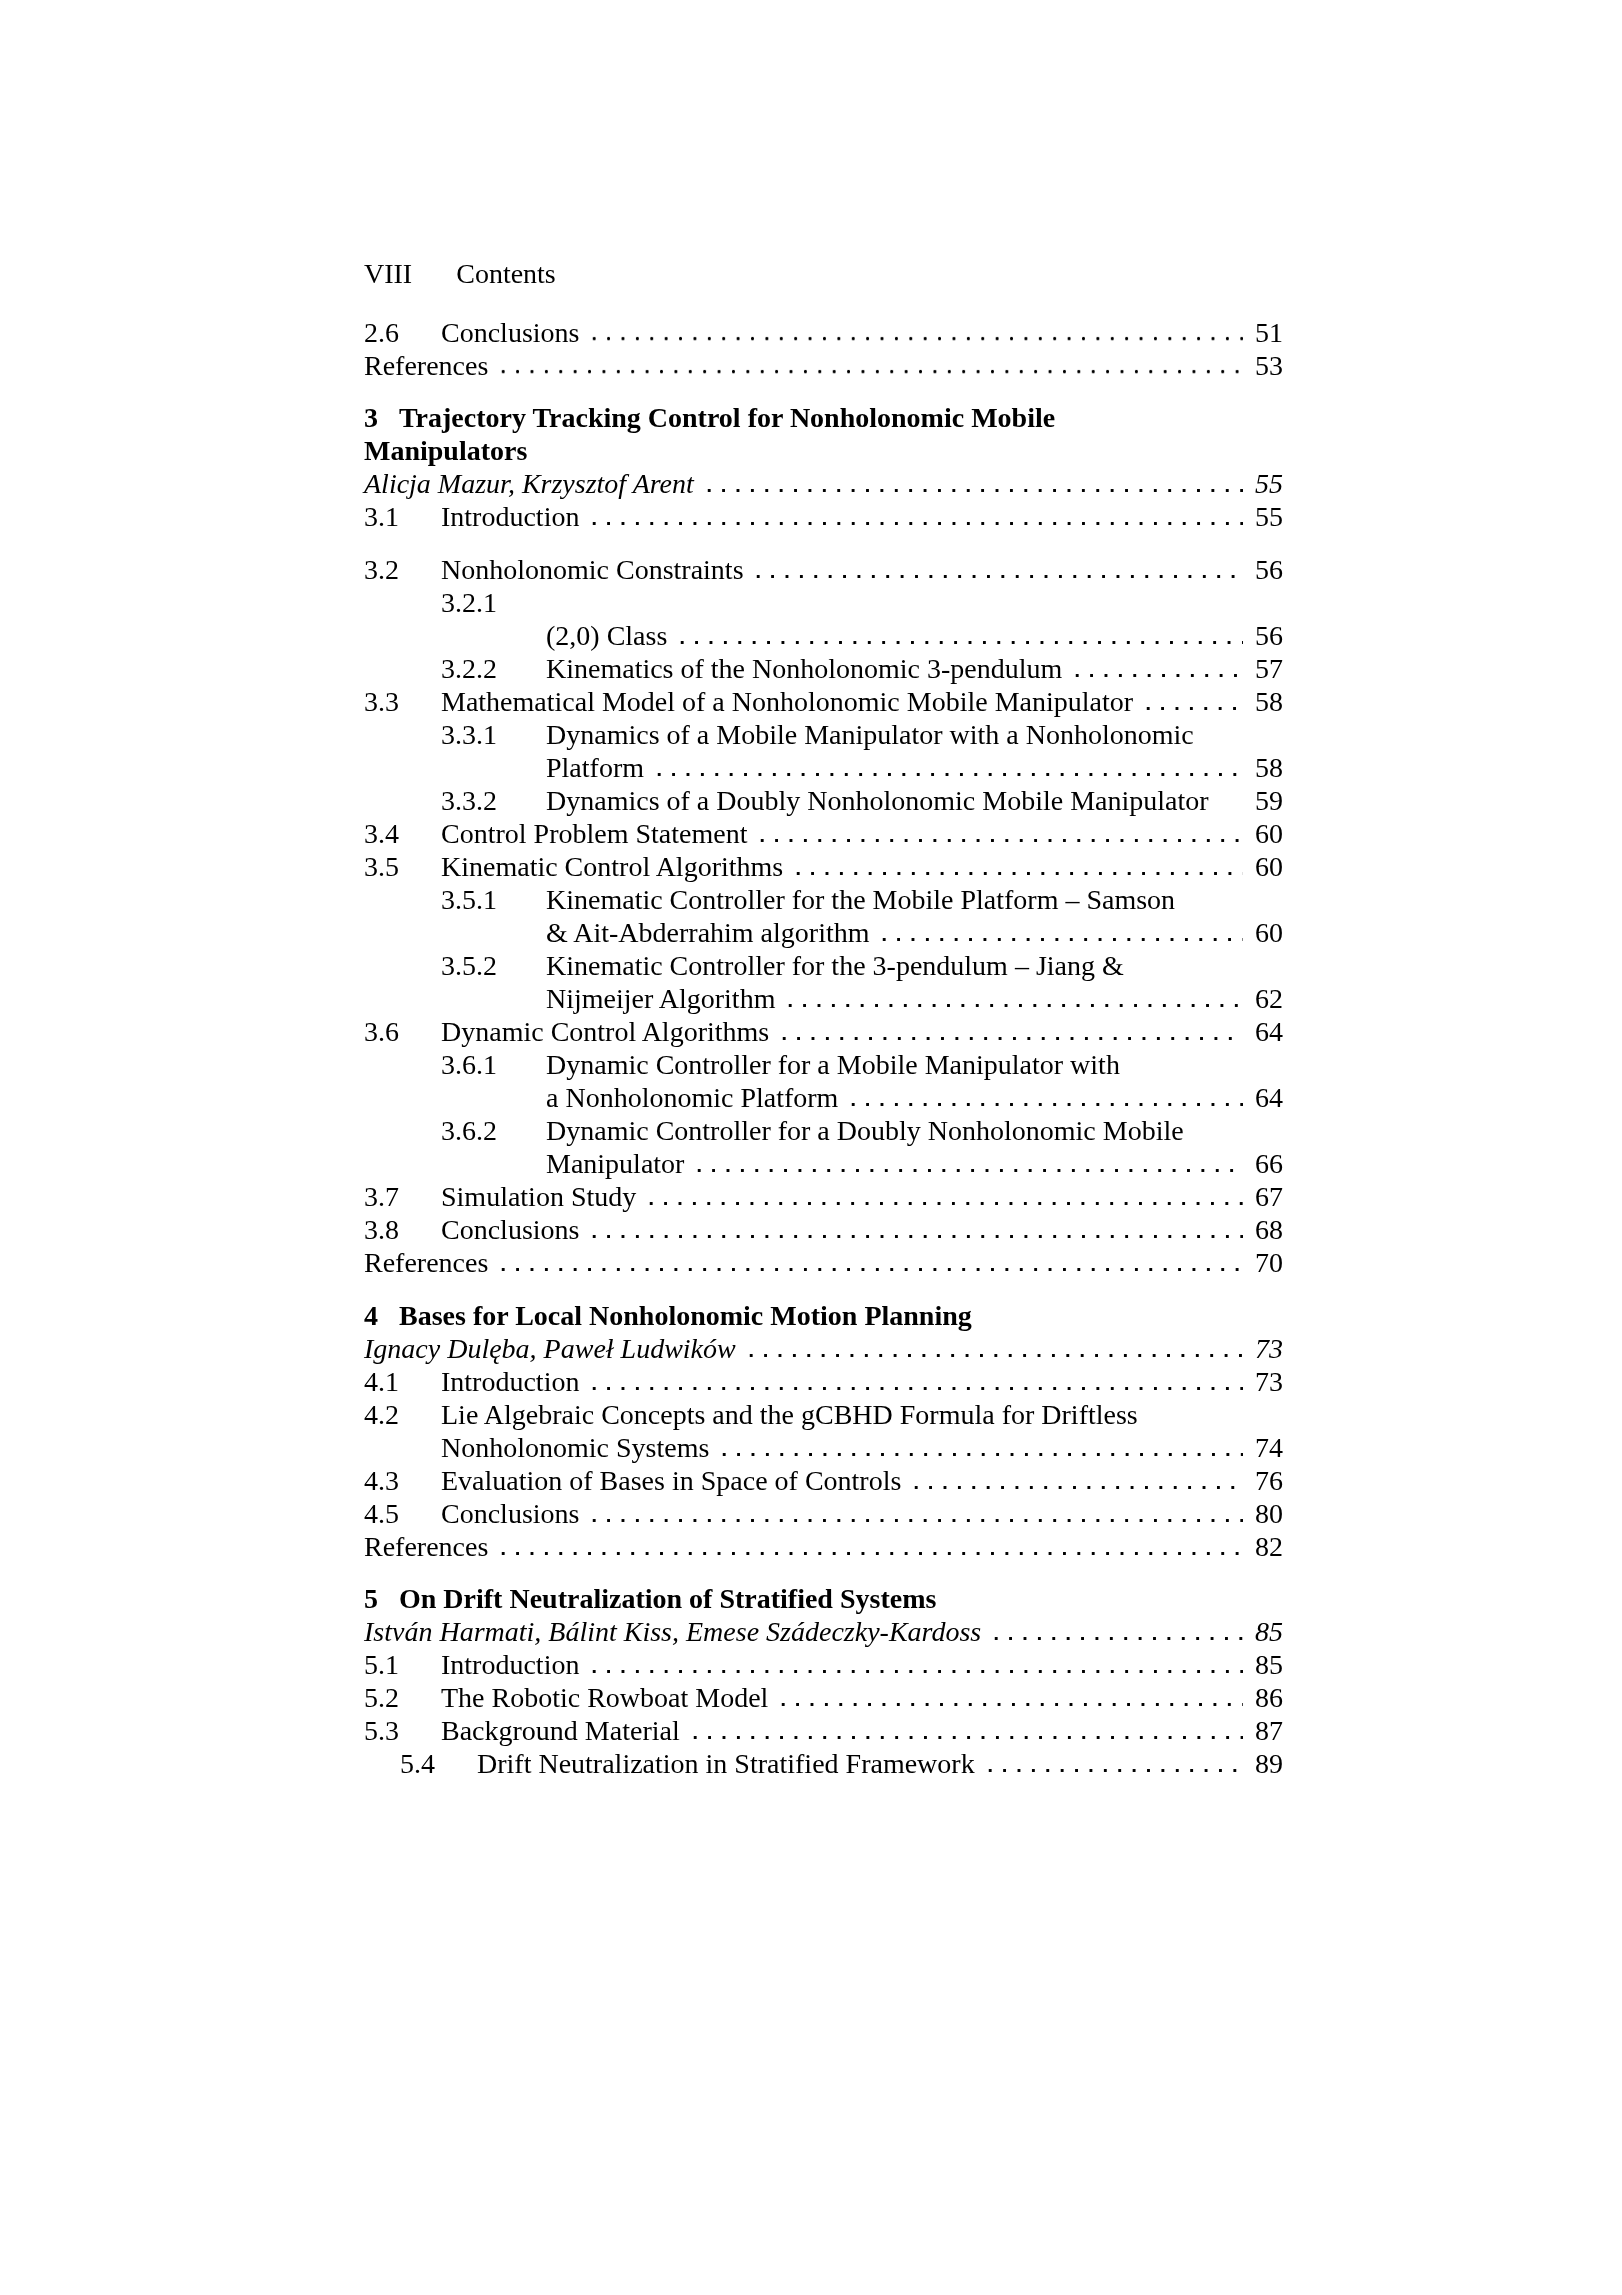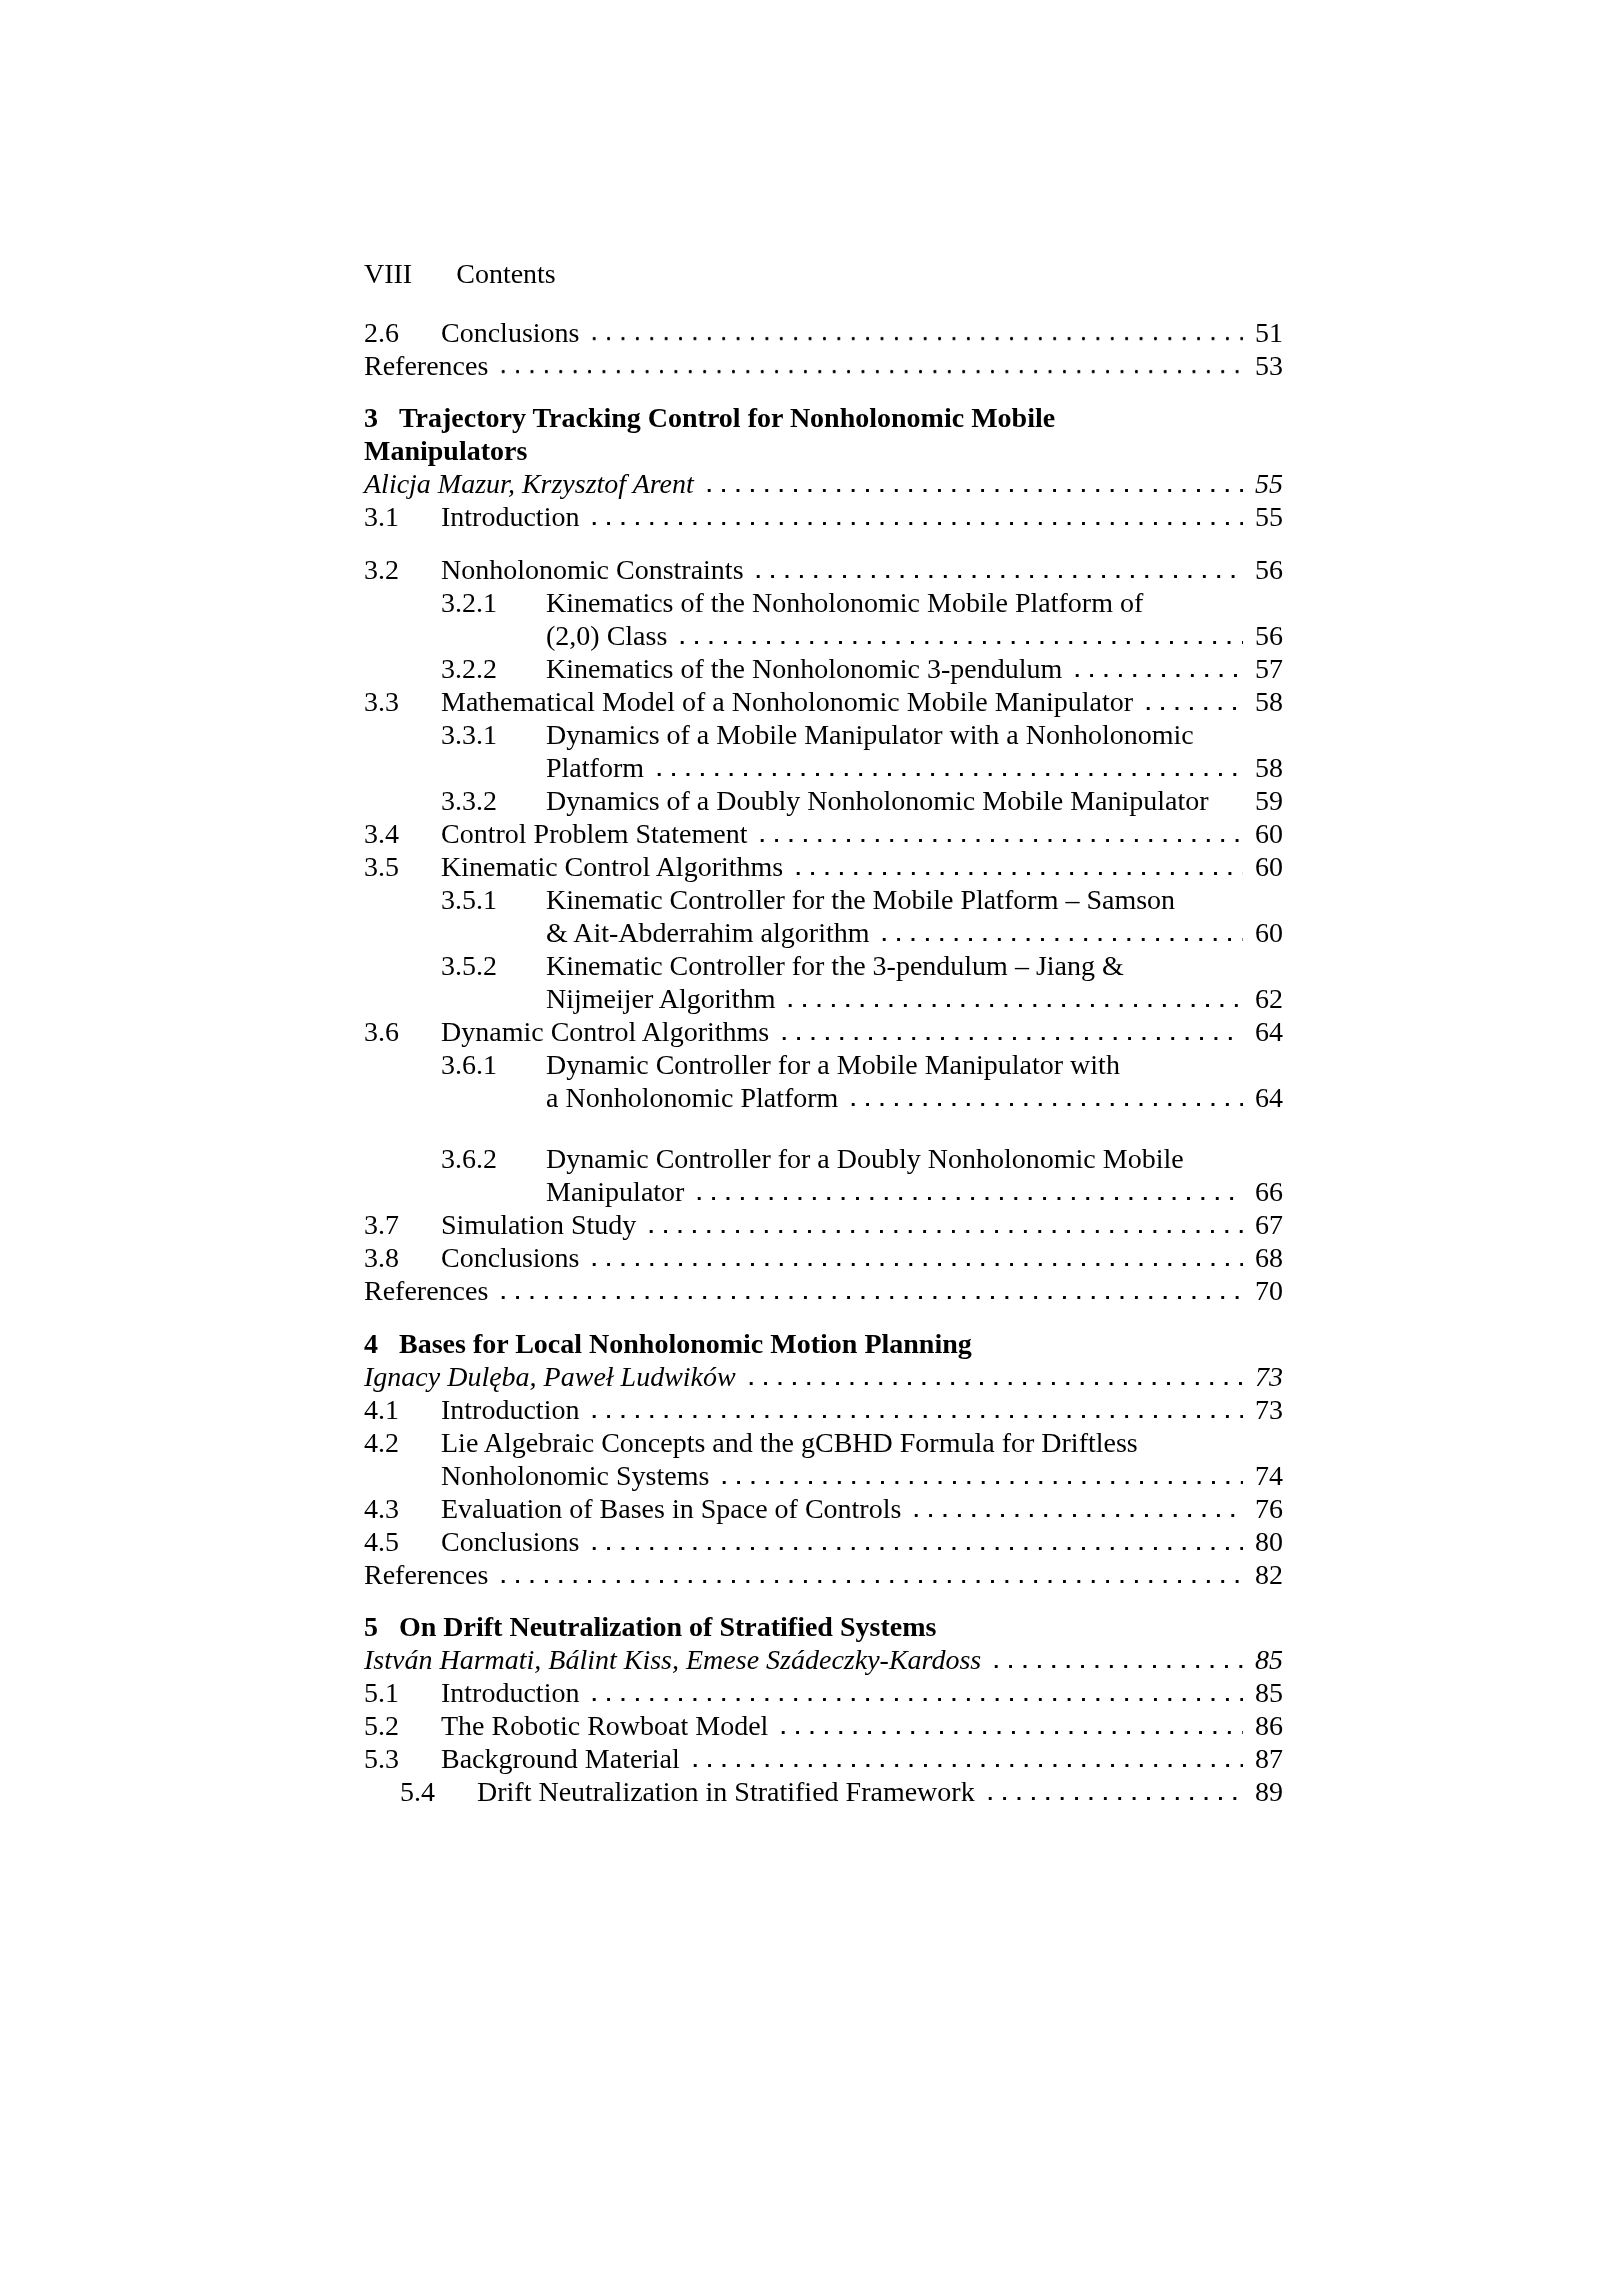--- a/index.html
+++ b/index.html
@@ -60,37 +60,37 @@
     <span class="htitle">Contents</span>
   </div>
   <div id="toc-lines">
       <div class="line"><span class="num" style="width: 77px;">2.6</span><span class="title">Conclusions</span><span class="leader dots"></span><span class="page">51</span></div>
       <div class="line"><span class="title">References</span><span class="leader dots"></span><span class="page">53</span></div>
       <div class="line bold gap"><span class="num" style="width: 35px;">3</span><span class="title">Trajectory Tracking Control for Nonholonomic Mobile</span></div>
       <div class="line bold"><span class="title">Manipulators</span></div>
       <div class="line italic"><span class="title">Alicja Mazur, Krzysztof Arent</span><span class="leader dots"></span><span class="page">55</span></div>
       <div class="line"><span class="num" style="width: 77px;">3.1</span><span class="title">Introduction</span><span class="leader dots"></span><span class="page">55</span></div>
       <div class="line"><span class="num" style="width: 77px; margin-top: 20px;">3.2</span><span class="title">Nonholonomic Constraints</span><span class="leader dots"></span><span class="page">56</span></div>
-      <div class="line"><span class="sp" style="width: 77px;"></span><span class="num" style="width: 105px;">3.2.1</span><span class="title">Kinematics of the Nonholonomic Mobile Platform of</span></div>
+      <div class="line"><span class="sp" style="width: 77px;"></span><span class="num" style="width: 105px;">3.2.1</span></div>
       <div class="line"><span class="sp" style="width: 182px;"></span><span class="title">(2,0) Class</span><span class="leader dots"></span><span class="page">56</span></div>
       <div class="line"><span class="sp" style="width: 77px;"></span><span class="num" style="width: 105px;">3.2.2</span><span class="title">Kinematics of the Nonholonomic 3-pendulum</span><span class="leader dots"></span><span class="page">57</span></div>
       <div class="line"><span class="num" style="width: 77px;">3.3</span><span class="title">Mathematical Model of a Nonholonomic Mobile Manipulator</span><span class="leader dots"></span><span class="page">58</span></div>
       <div class="line"><span class="sp" style="width: 77px;"></span><span class="num" style="width: 105px;">3.3.1</span><span class="title">Dynamics of a Mobile Manipulator with a Nonholonomic</span></div>
       <div class="line"><span class="sp" style="width: 182px;"></span><span class="title">Platform</span><span class="leader dots"></span><span class="page">58</span></div>
       <div class="line"><span class="sp" style="width: 77px;"></span><span class="num" style="width: 105px;">3.3.2</span><span class="title">Dynamics of a Doubly Nonholonomic Mobile Manipulator</span><span class="leader"></span><span class="page">59</span></div>
       <div class="line"><span class="num" style="width: 77px;">3.4</span><span class="title">Control Problem Statement</span><span class="leader dots"></span><span class="page">60</span></div>
       <div class="line"><span class="num" style="width: 77px;">3.5</span><span class="title">Kinematic Control Algorithms</span><span class="leader dots"></span><span class="page">60</span></div>
       <div class="line"><span class="sp" style="width: 77px;"></span><span class="num" style="width: 105px;">3.5.1</span><span class="title">Kinematic Controller for the Mobile Platform – Samson</span></div>
       <div class="line"><span class="sp" style="width: 182px;"></span><span class="title">&amp; Ait-Abderrahim algorithm</span><span class="leader dots"></span><span class="page">60</span></div>
       <div class="line"><span class="sp" style="width: 77px;"></span><span class="num" style="width: 105px;">3.5.2</span><span class="title">Kinematic Controller for the 3-pendulum – Jiang &amp;</span></div>
       <div class="line"><span class="sp" style="width: 182px;"></span><span class="title">Nijmeijer Algorithm</span><span class="leader dots"></span><span class="page">62</span></div>
       <div class="line"><span class="num" style="width: 77px;">3.6</span><span class="title">Dynamic Control Algorithms</span><span class="leader dots"></span><span class="page">64</span></div>
       <div class="line"><span class="sp" style="width: 77px;"></span><span class="num" style="width: 105px;">3.6.1</span><span class="title">Dynamic Controller for a Mobile Manipulator with</span></div>
       <div class="line"><span class="sp" style="width: 182px;"></span><span class="title">a Nonholonomic Platform</span><span class="leader dots"></span><span class="page">64</span></div>
-      <div class="line"><span class="sp" style="width: 77px;"></span><span class="num" style="width: 105px; margin-top: 28px;">3.6.2</span><span class="title">Dynamic Controller for a Doubly Nonholonomic Mobile</span></div>
+      <div class="line"><span class="sp" style="width: 77px;"></span><span class="num" style="width: 105px;">3.6.2</span><span class="title">Dynamic Controller for a Doubly Nonholonomic Mobile</span></div>
       <div class="line"><span class="sp" style="width: 182px;"></span><span class="title">Manipulator</span><span class="leader dots"></span><span class="page">66</span></div>
       <div class="line"><span class="num" style="width: 77px;">3.7</span><span class="title">Simulation Study</span><span class="leader dots"></span><span class="page">67</span></div>
       <div class="line"><span class="num" style="width: 77px;">3.8</span><span class="title">Conclusions</span><span class="leader dots"></span><span class="page">68</span></div>
       <div class="line"><span class="title">References</span><span class="leader dots"></span><span class="page">70</span></div>
       <div class="line bold gap"><span class="num" style="width: 35px;">4</span><span class="title">Bases for Local Nonholonomic Motion Planning</span></div>
       <div class="line italic"><span class="title">Ignacy Dulęba, Paweł Ludwików</span><span class="leader dots"></span><span class="page">73</span></div>
       <div class="line"><span class="num" style="width: 77px;">4.1</span><span class="title">Introduction</span><span class="leader dots"></span><span class="page">73</span></div>
       <div class="line"><span class="num" style="width: 77px;">4.2</span><span class="title">Lie Algebraic Concepts and the gCBHD Formula for Driftless</span></div>
       <div class="line"><span class="sp" style="width: 77px;"></span><span class="title">Nonholonomic Systems</span><span class="leader dots"></span><span class="page">74</span></div>
       <div class="line"><span class="num" style="width: 77px;">4.3</span><span class="title">Evaluation of Bases in Space of Controls</span><span class="leader dots"></span><span class="page">76</span></div>

